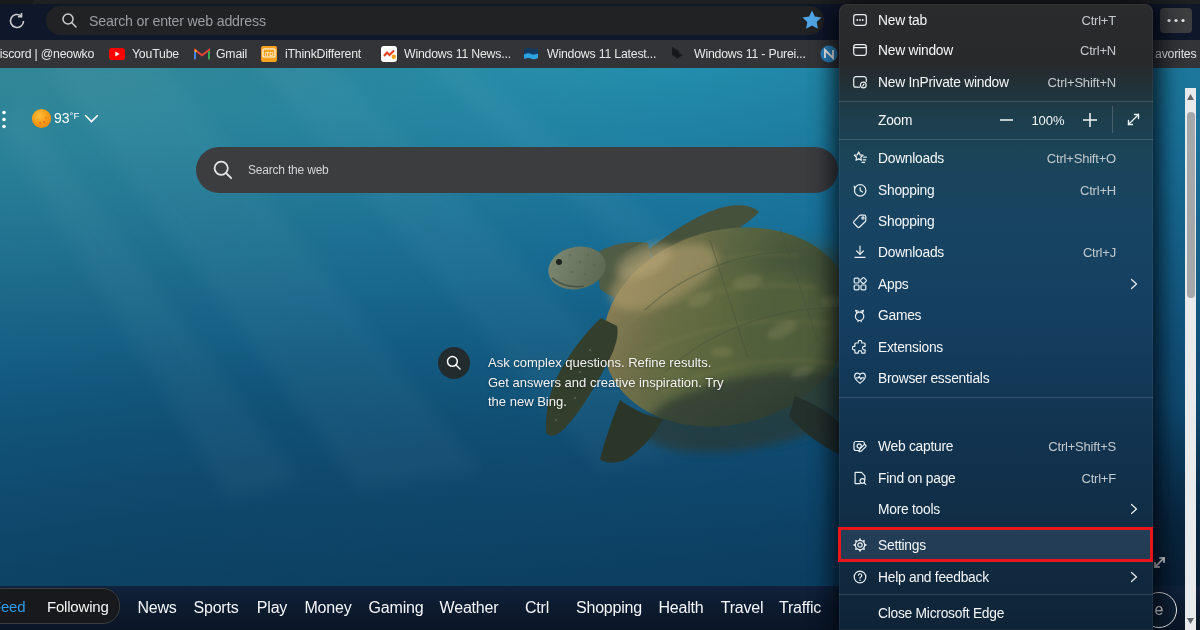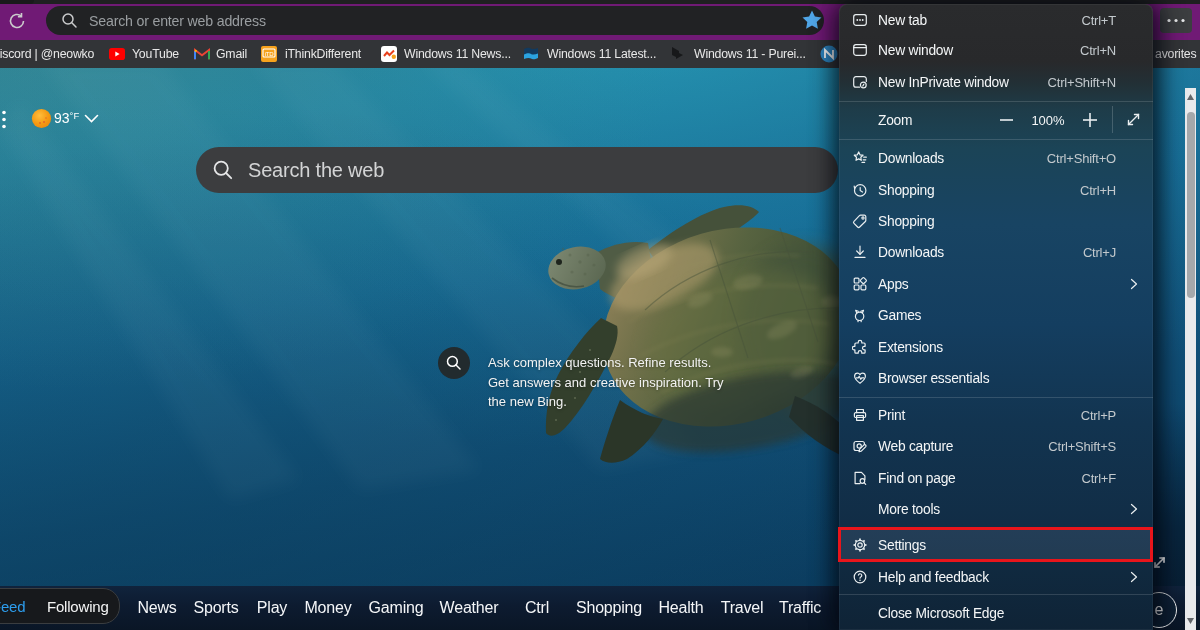--- a/index.html
+++ b/index.html
@@ -8,21 +8,21 @@
 #bottombar{position:absolute;left:0;top:586px;width:1200px;height:44px;z-index:6;background:linear-gradient(180deg,#10233c 0%,#0d1b30 45%,#0a1626 100%)}
 .nav{position:absolute;top:50%;transform:translate(-50%,-50%);font-size:16px;letter-spacing:-0.2px;color:#f4f6f8;white-space:nowrap}
 #pill{position:absolute;left:-24px;top:2px;width:142px;height:34px;border-radius:17px;background:#17191c;border:1px solid #3a3d40}
 #feed{position:absolute;left:15px;top:50%;transform:translateY(-50%);font-size:15px;letter-spacing:-0.2px;color:#2d9ded}
 #following{position:absolute;left:70px;top:50%;transform:translateY(-50%);font-size:15px;letter-spacing:-0.2px;color:#f5f5f5}
 #scrollbar{position:absolute;left:1185px;top:88px;width:11px;height:542px;background:#e9eaec;z-index:7}
 #sthumb{position:absolute;left:1.5px;top:24px;width:8px;height:186px;background:#a5a8ab;border-radius:4px}
 #bingcircle{position:absolute;left:438px;top:347px;width:32px;height:32px;border-radius:50%;background:#222b2e;z-index:5}
 #bingtext{position:absolute;left:488px;top:353px;z-index:5;font-size:13px;line-height:19.6px;color:#f3f3f3;text-shadow:0 1px 3px rgba(0,0,0,.35)}
 #searchbox{position:absolute;left:196px;top:147px;width:642px;height:46px;border-radius:23px;background:#3c3d3f;z-index:5}
-#searchtext{position:absolute;left:52px;top:50%;transform:translateY(-50%);font-size:20px;letter-spacing:-0.2px;color:#d3d4d5}
+#searchtext{position:absolute;left:52px;top:50%;transform:translateY(-50%);font-size:12px;letter-spacing:-0.2px;color:#d3d4d5}
 #weather{position:absolute;left:31px;top:107px;z-index:5}
 #wdots{position:absolute;left:1px;top:109.5px;width:4px;z-index:5}
 #ebtn{position:absolute;left:1141px;top:592px;width:34px;height:34px;border-radius:50%;border:1.6px solid #f0f2f3;z-index:6;background:rgba(16,38,58,.55)}
 #ebtn span{position:absolute;left:50%;top:50%;transform:translate(-50%,-52%);color:#fff;font-size:16px}
 #expand{position:absolute;left:1153px;top:555px;z-index:5}
 </style>
 </head>
 <body>
 <svg id="ocean" width="1200" height="630" viewBox="0 0 1200 630">
 <defs>
@@ -208,21 +208,21 @@
 <div id="expand"><svg width="13" height="13" viewBox="0 0 13 13">
       <g stroke="#fafbfc" stroke-width="1.6" fill="none" stroke-linecap="round">
         <line x1="2" y1="11" x2="11" y2="2"></line>
         <path d="M6.8 2 H11 V6.2"></path>
         <path d="M2 6.8 V11 H6.2"></path>
       </g>
     </svg></div>
 <div id="ebtn">
     <span>e</span>
   </div>
-<div id="topbar" style="position:absolute;left:0;top:0;width:1200px;height:40px;background:#701a75;z-index:10">
+<div id="topbar" style="position:absolute;left:0;top:0;width:1200px;height:40px;background:#0f172a;z-index:10">
 <div style="position:absolute;left:0;top:0;width:1200px;height:4px;background:#1f2021"></div>
 <div style="position:absolute;left:0;top:0;width:34px;height:4px;background:#191a1b;border-radius:0 0 6px 0"></div>
 <svg width="18" height="18" style="position:absolute;left:8px;top:12px" viewBox="0 0 18 18">
       <path d="M15.5 9 a6.5 6.5 0 1 1 -2.2-4.9" fill="none" stroke="#cbcccd" stroke-width="1.6"></path>
       <path d="M13.5 1 V4.6 H9.9" fill="none" stroke="#cbcccd" stroke-width="1.6"></path>
     </svg>
 <div style="position:absolute;left:46px;top:6px;width:778px;height:29px;border-radius:15px;background:#212224"></div>
 <svg width="17" height="17" style="position:absolute;left:61px;top:12px" viewBox="0 0 17 17">
       <circle cx="7" cy="7" r="5" fill="none" stroke="#cbcccd" stroke-width="1.5"></circle>
       <line x1="10.8" y1="10.8" x2="15" y2="15" stroke="#cbcccd" stroke-width="1.5" stroke-linecap="round"></line>
@@ -430,31 +430,20 @@
 <div class="mrow" style="top:358px">
       <svg class="mi" width="16" height="16">
         <g class="ic">
           <path d="M8 13.2 C4.4 10.6 2.4 8.2 2.6 5.9 2.7 4.3 4 3.1 5.5 3.1 6.6 3.1 7.5 3.7 8 4.7 8.5 3.7 9.4 3.1 10.5 3.1 12 3.1 13.3 4.3 13.4 5.9 13.6 8.2 11.6 10.6 8 13.2 Z"></path>
           <path d="M4.3 7.9 h2 l0.9 -1.6 1.5 3 1 -1.4 h2"></path>
         </g>
       </svg>
       <span class="ml">Browser essentials</span>
     </div>
 <div class="msep" style="top:393px"></div>
-<div class="mrow" style="top:395px">
-      <svg class="mi" width="16" height="16">
-        <g class="ic">
-          <path d="M4.6 5.7 V2.5 h6.8 v3.2"></path>
-          <rect x="2.4" y="5.7" width="11.2" height="4.8" rx="1.2"></rect>
-          <path d="M4.6 8.7 h6.8 v4.6 H4.6 Z"></path>
-        </g>
-      </svg>
-      <span class="ml">Print</span>
-      <span class="ms">Ctrl+P</span>
-    </div>
 <div class="mrow" style="top:426px">
       <svg class="mi" width="16" height="16">
         <g class="ic">
           <path d="M12.4 6.3 V5.5 a2 2 0 0 0 -2 -2 L4 3.5 a2 2 0 0 0 -2 2 v5 a2 2 0 0 0 2 2 h2.5"></path>
           <circle cx="7.2" cy="8" r="2.1"></circle>
           <path d="M9.3 13.1 L13.8 8.6 a1.3 1.3 0 0 0 -1.8 -1.8 L7.5 11.3 7 13.6 Z"></path>
         </g>
       </svg>
       <span class="ml">Web capture</span>
       <span class="ms">Ctrl+Shift+S</span>

